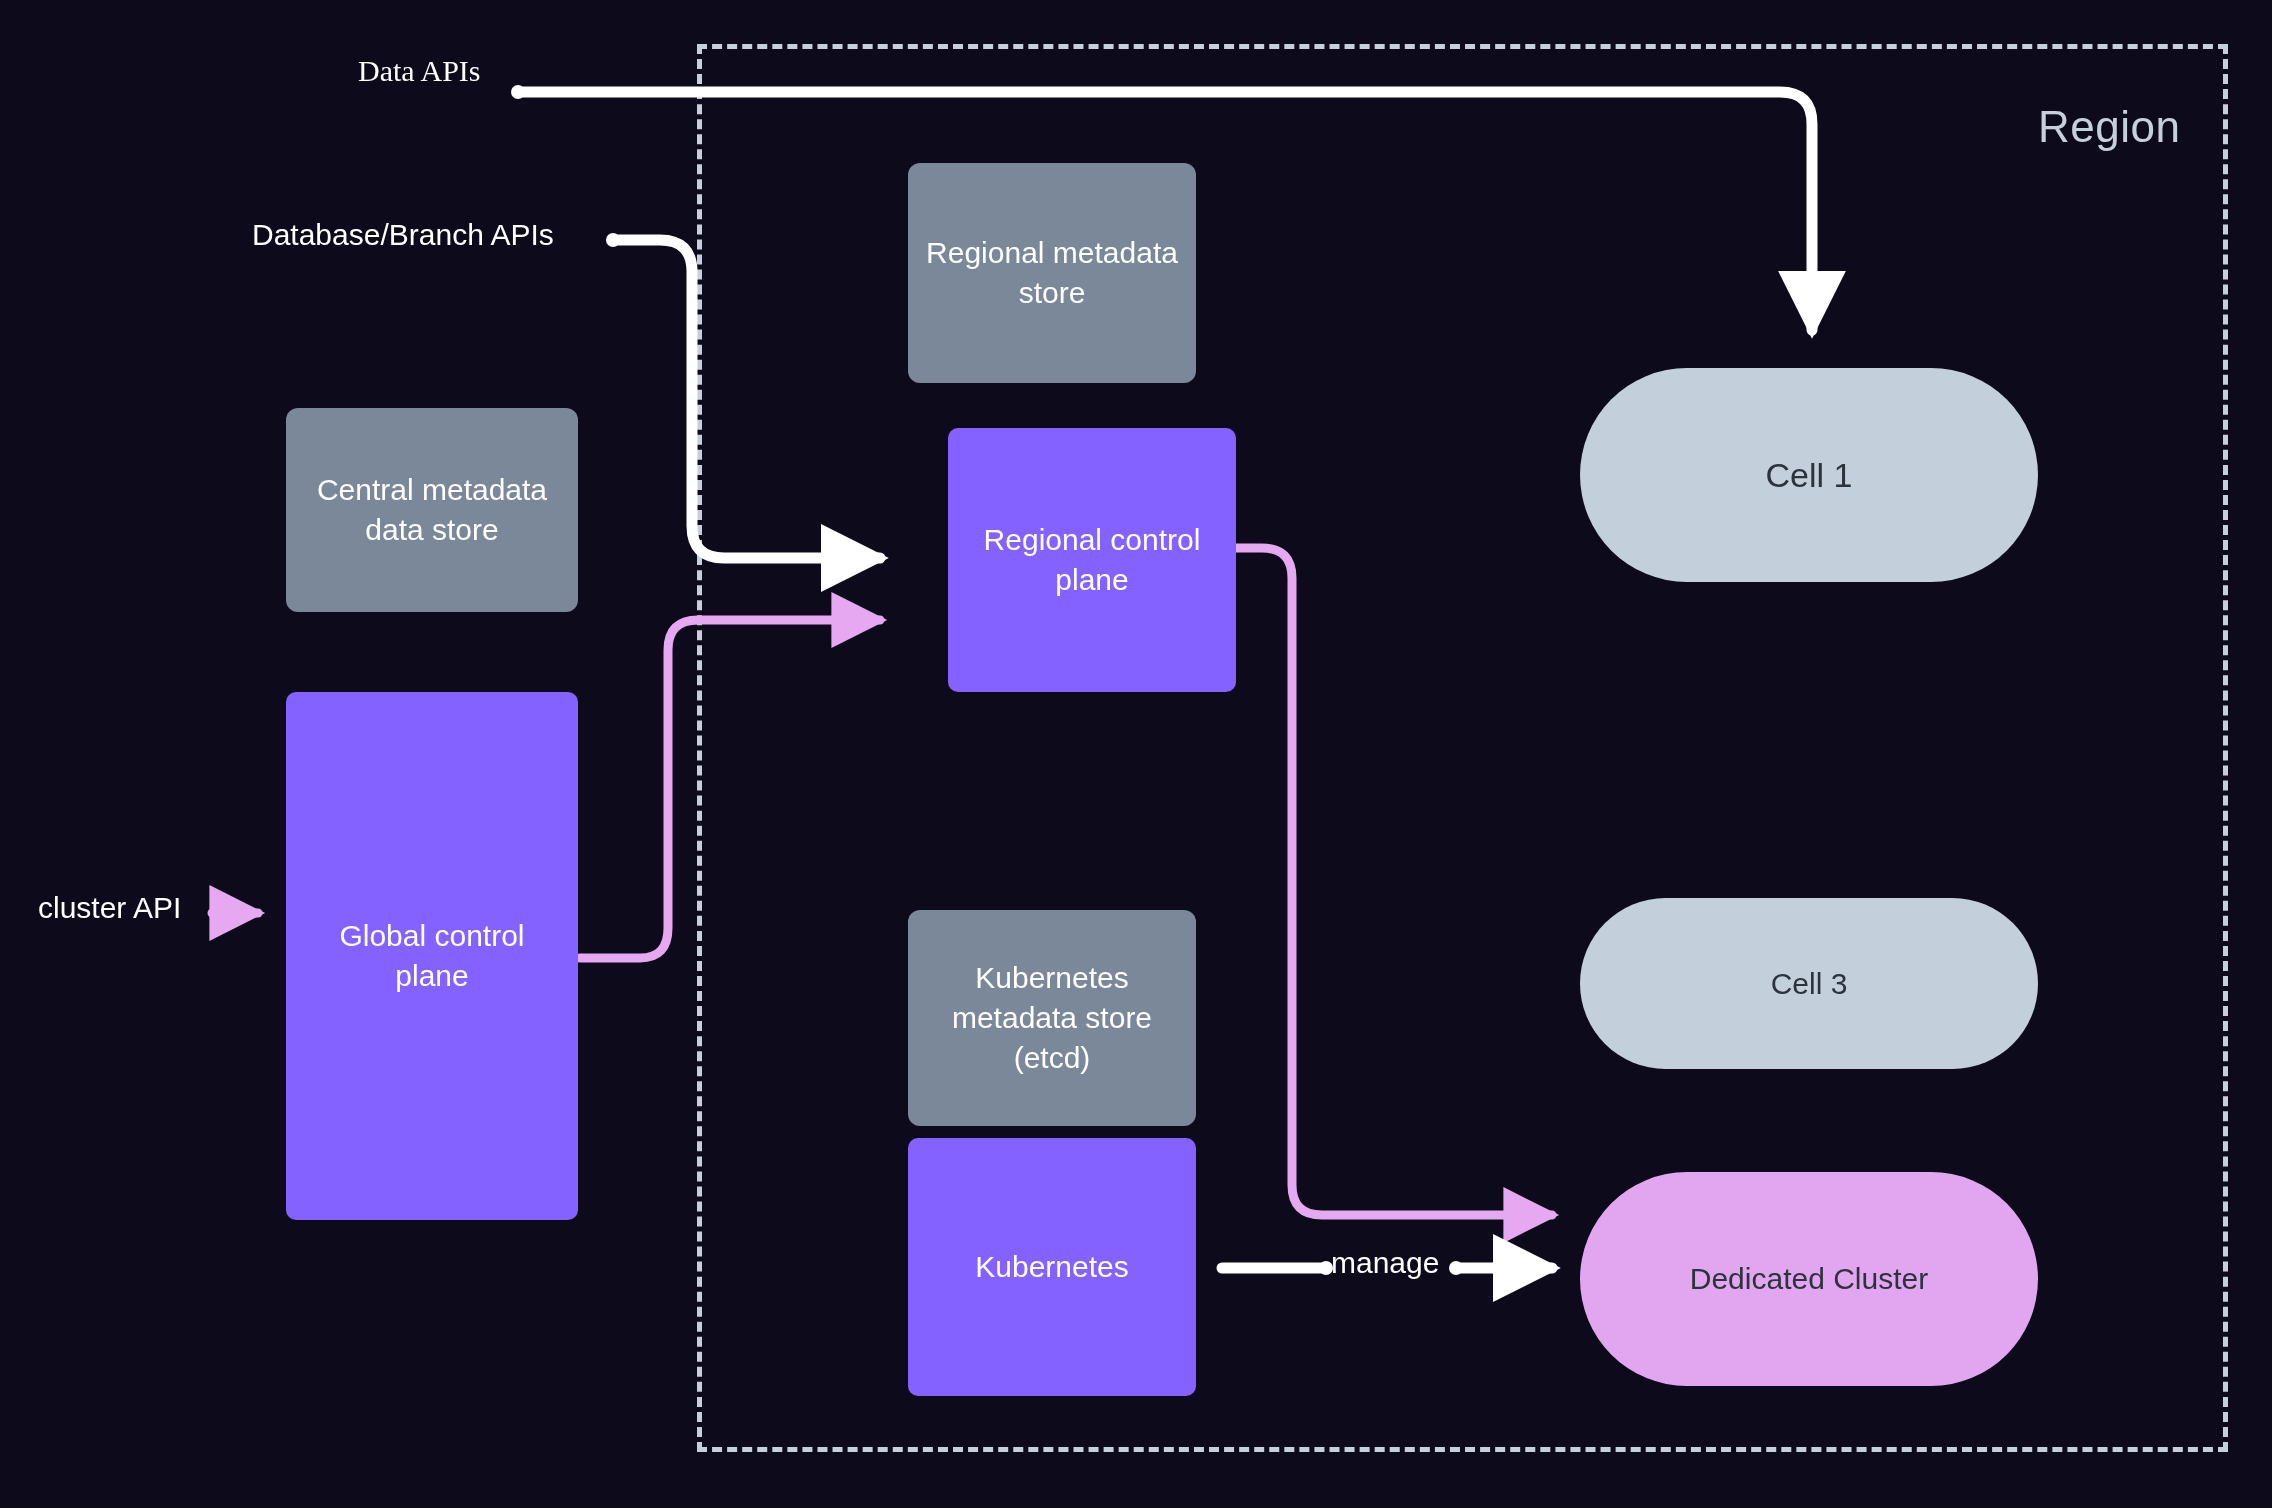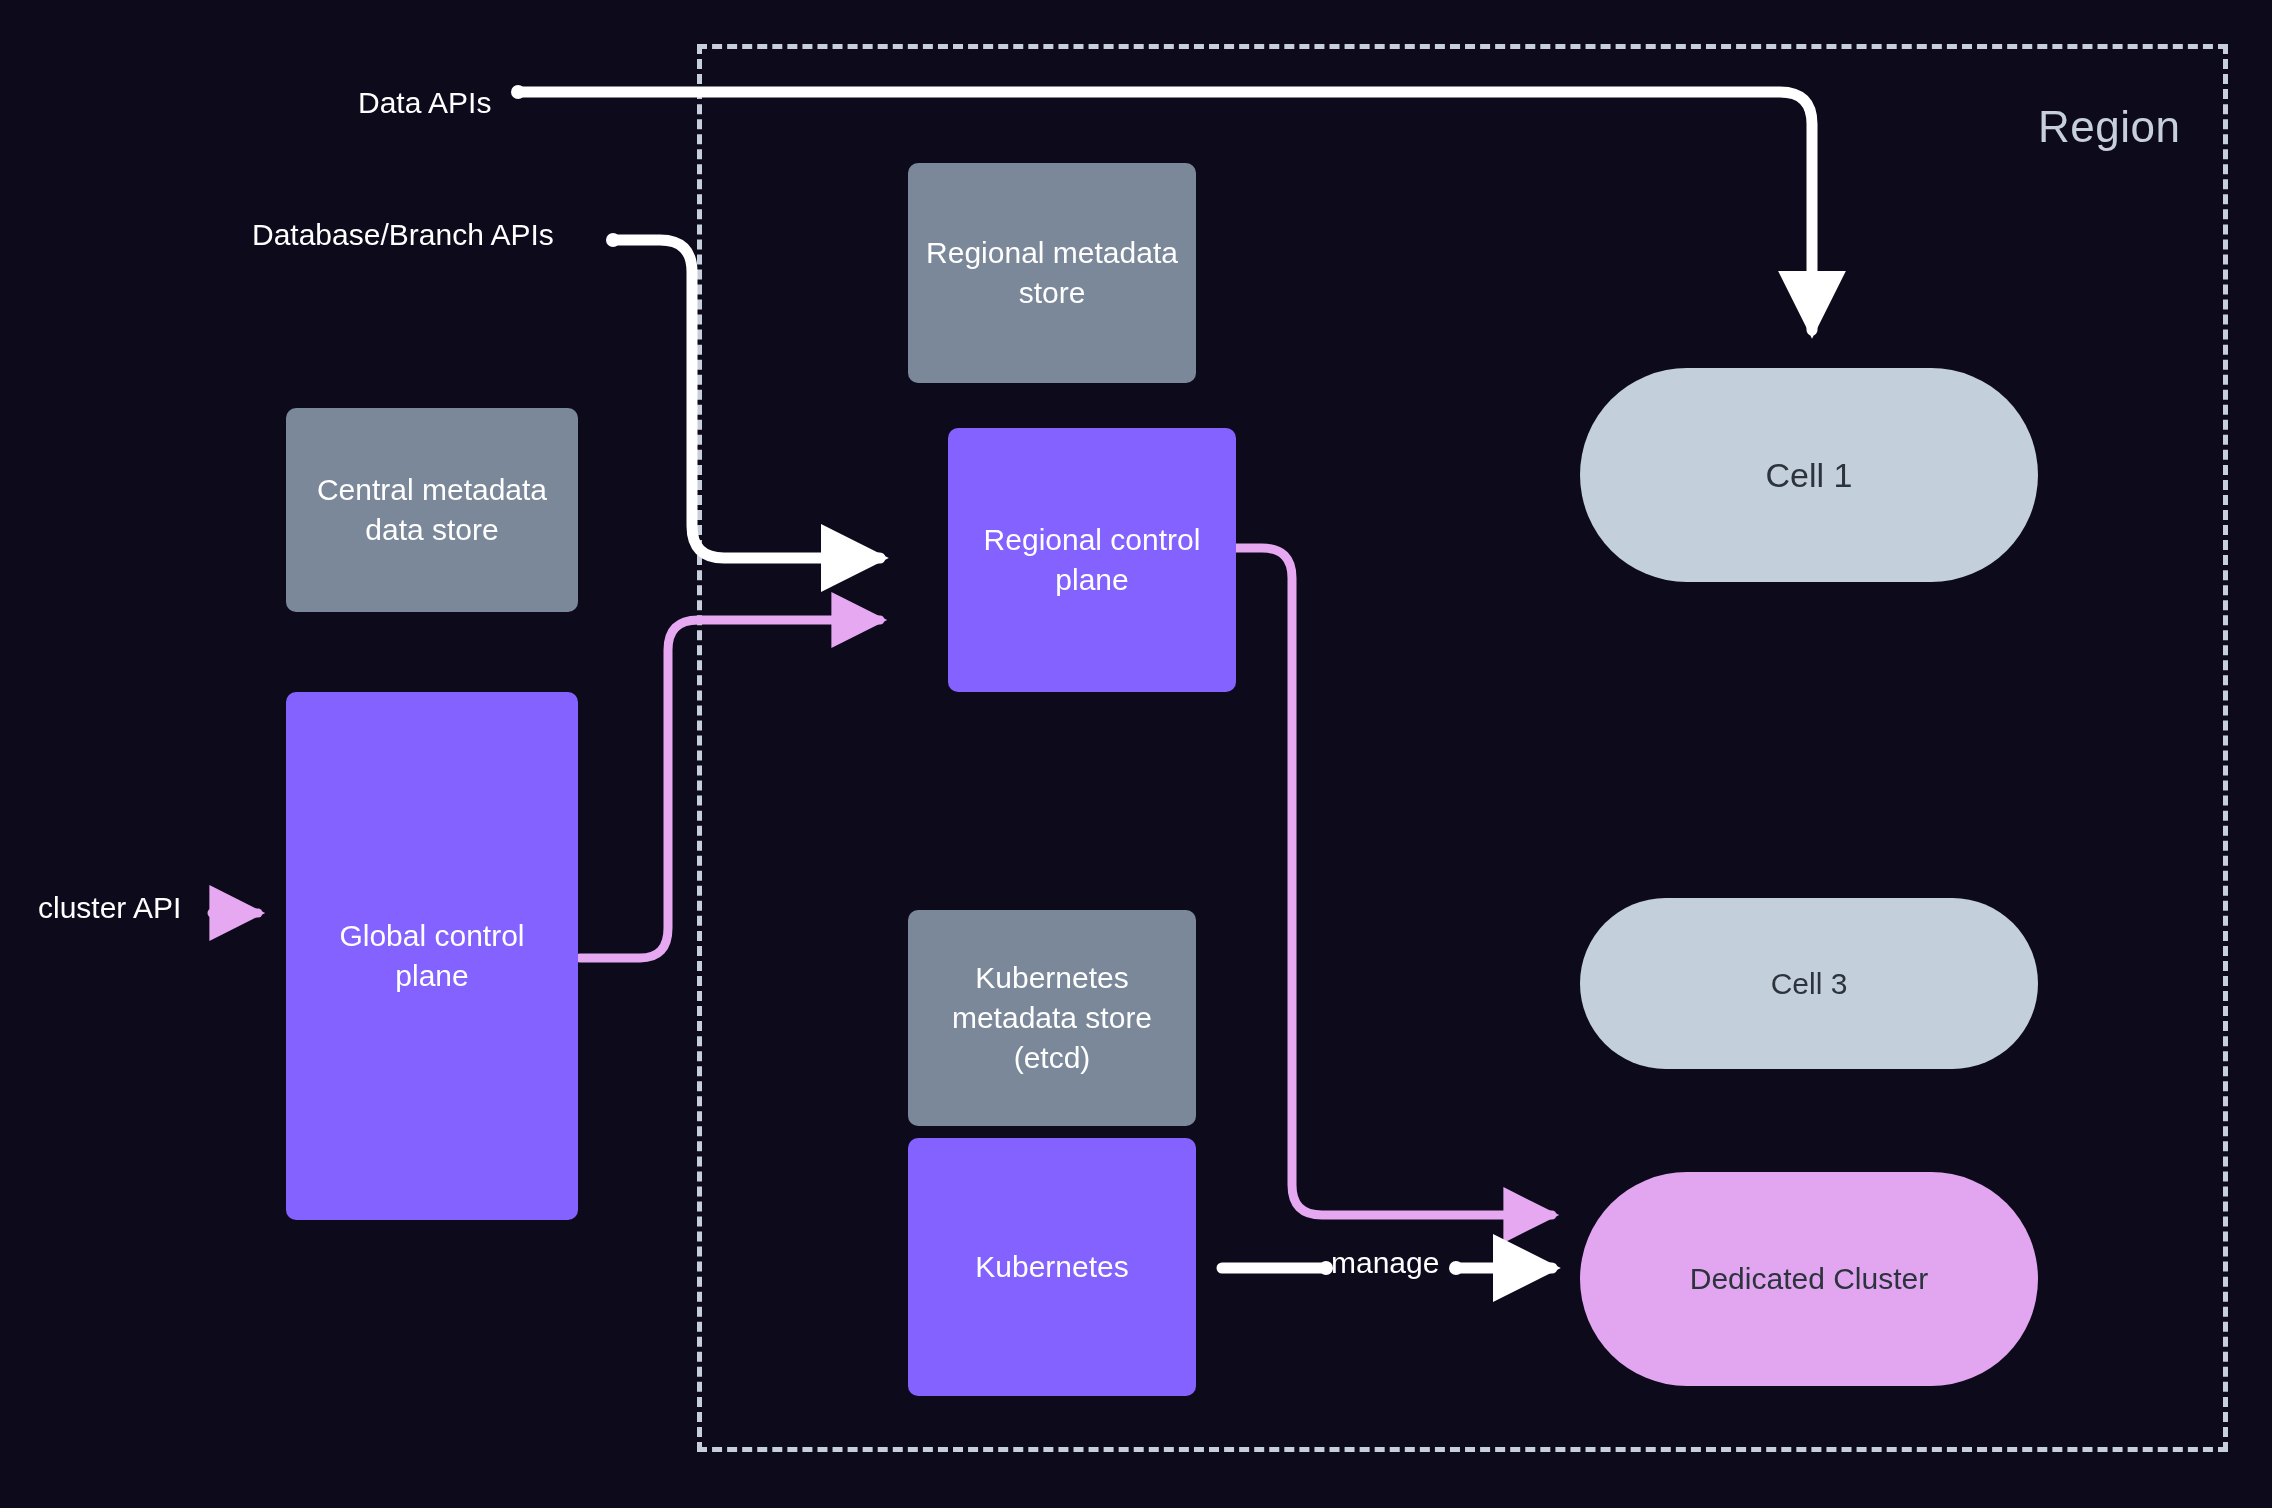--- a/index.html
+++ b/index.html
@@ -31,21 +31,21 @@
   
   .node{
     position:absolute;
     box-sizing:border-box;
     display:flex;align-items:center;justify-content:center;
     text-align:center;
     border-radius:10px;
     line-height:1.33;
     padding:6px 14px;
   }
-  .node-gray{background:#7a8899;color:#ffffff;}
+  .node-gray{background:#7a8899;color:#ffffff;border-radius:12px;}
   .node-purple{background:#8362ff;color:#ffffff;}
   .pill{
     position:absolute;
     box-sizing:border-box;
     display:flex;align-items:center;justify-content:center;
     text-align:center;
     border-radius:999px;
   }
   .pill-cell{background:#c3d0db;color:#2c333d;}
   .pill-dedicated{background:#e2a6f0;color:#2c333d;}
@@ -93,21 +93,21 @@
     <path d="M 580 958 H 640 Q 668 958 668 928 V 650 Q 668 620 698 620 H 880" fill="none" stroke="#e6a8f0" stroke-width="9" stroke-linecap="round" marker-end="url(#arrowPink)"></path>
 
     <path d="M 1196 548 H 1262 Q 1292 548 1292 578 V 1185 Q 1292 1215 1322 1215 H 1552" fill="none" stroke="#e6a8f0" stroke-width="9" stroke-linecap="round" marker-end="url(#arrowPink)"></path>
 
     <path d="M 1222 1268 H 1326" fill="none" stroke="#ffffff" stroke-width="11" stroke-linecap="round"></path>
     <circle cx="1326" cy="1268" r="7" fill="#ffffff"></circle>
     <path d="M 1456 1268 H 1552" fill="none" stroke="#ffffff" stroke-width="11" stroke-linecap="round" marker-end="url(#arrowWhite)"></path>
     <circle cx="1456" cy="1268" r="7" fill="#ffffff"></circle>
   </svg>
 
-  <div class="label" style="left:358px;top:86px;font-size:30px;">Data APIs</div>
+  <div class="label" style="left:358px;top:54px;font-size:30px;font-family:Liberation Serif, serif;">Data APIs</div>
 
   <div class="label" style="left:252px;top:218px;font-size:30px;">Database/Branch APIs</div>
 
   <div class="label" style="left:38px;top:891px;font-size:30px;">cluster API</div>
 
   <div class="label" style="left:1331px;top:1246px;font-size:30px;">manage</div>
 
   <div class="node node-gray" style="left:286px;top:408px;width:292px;height:204px;font-size:30px;">
     <span>Central metadata data store</span>
   </div>

